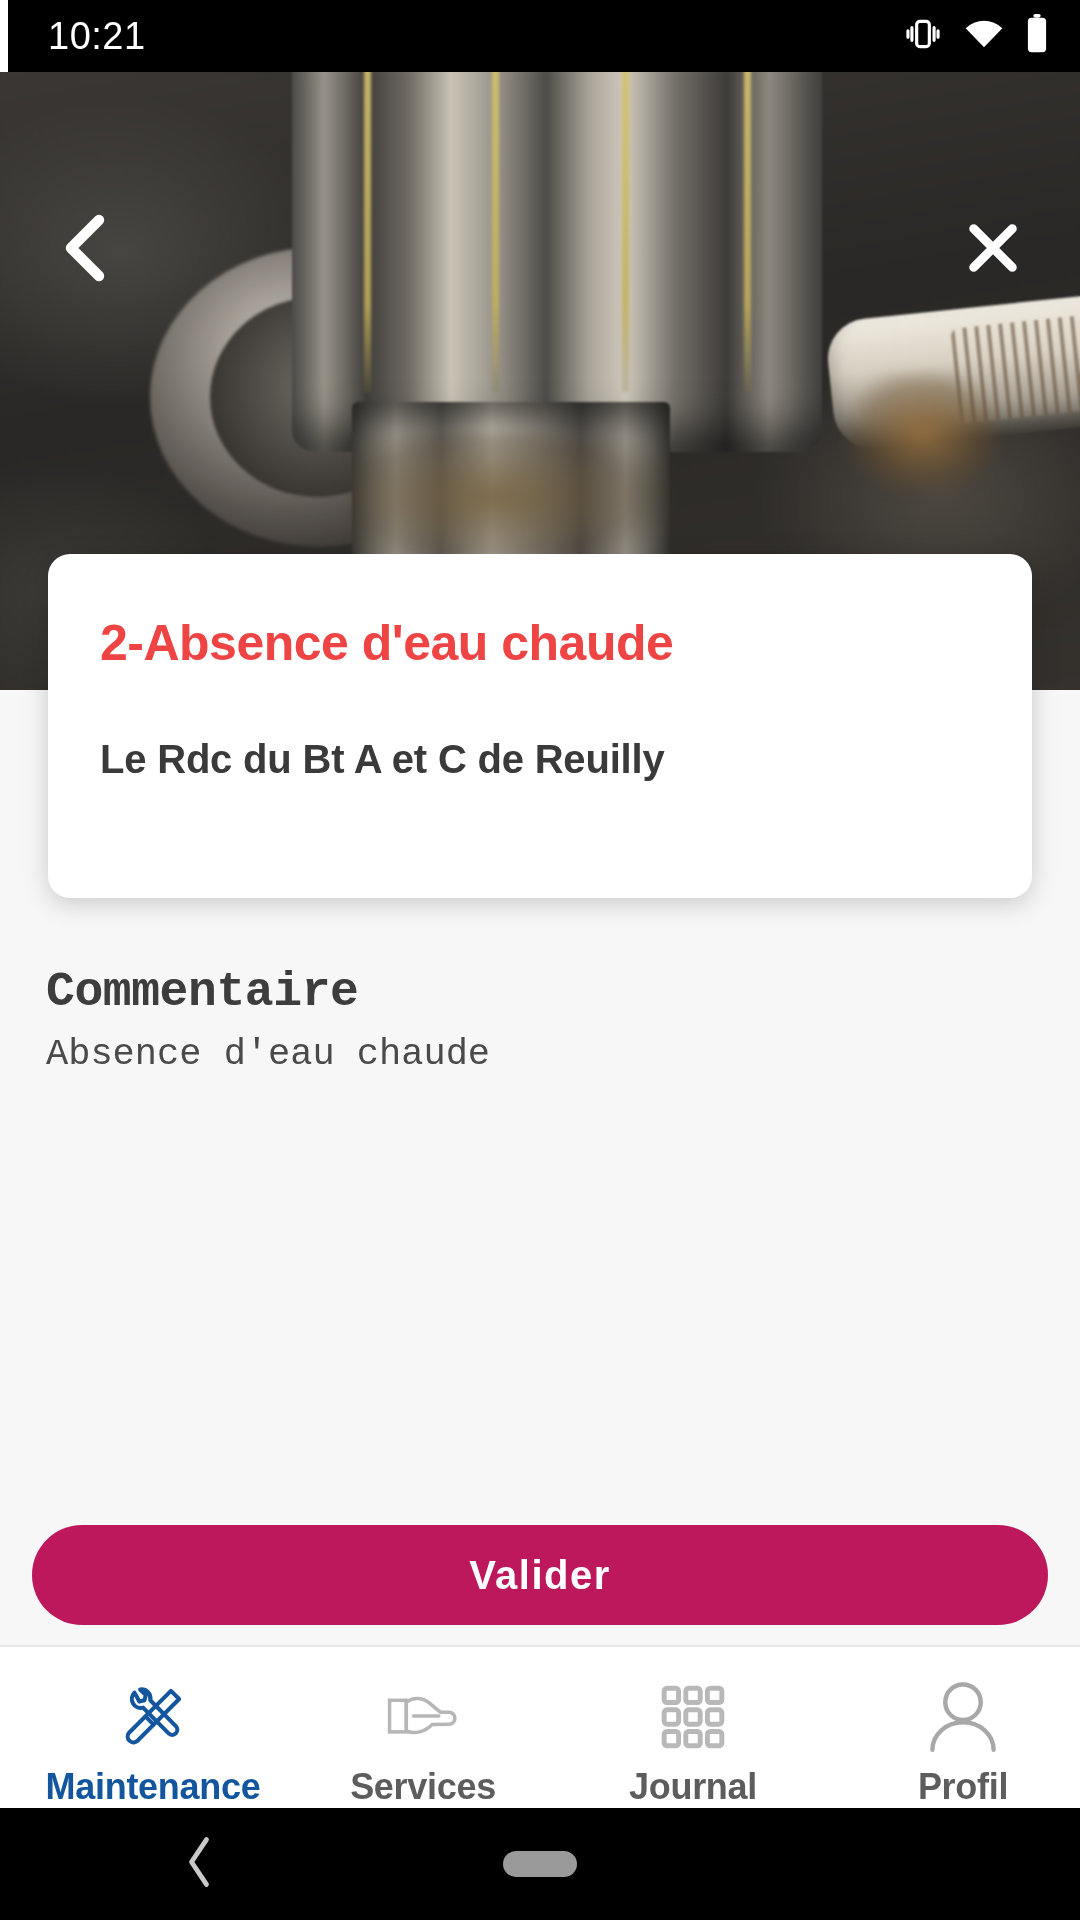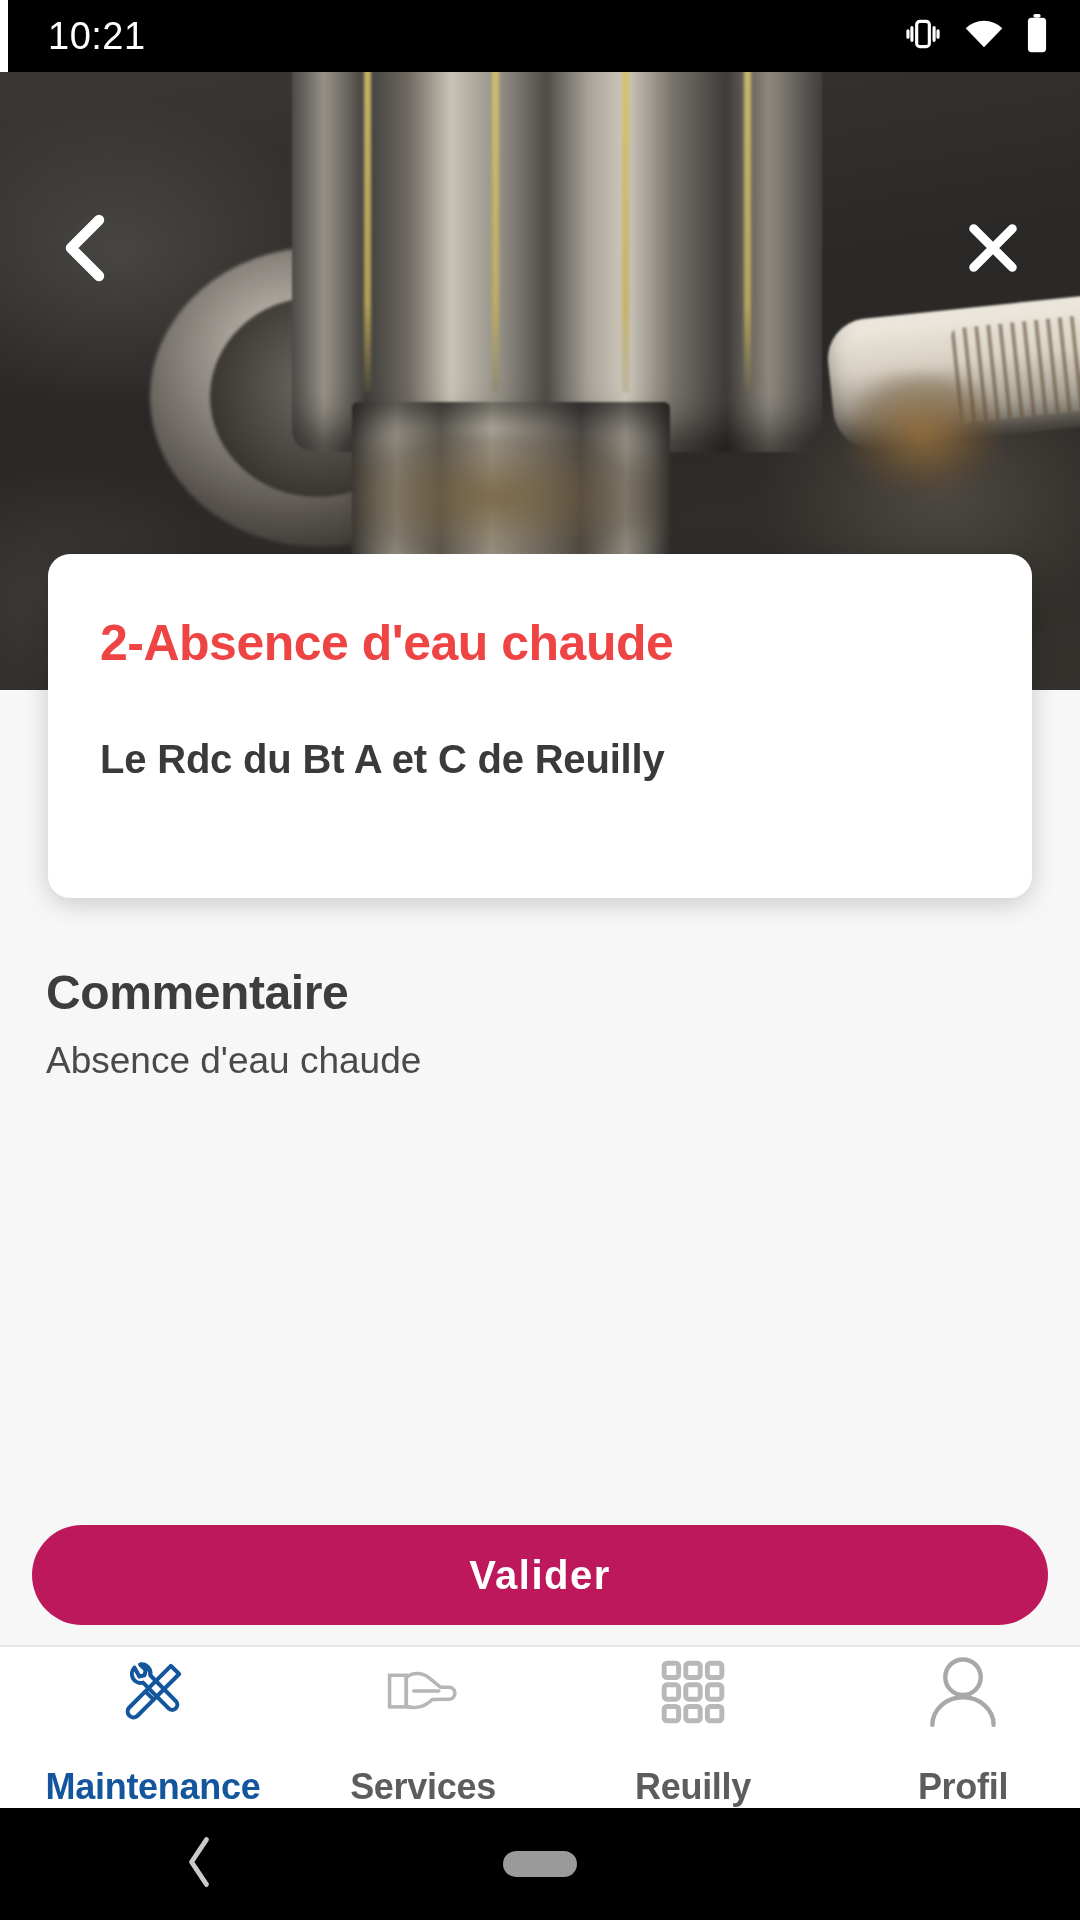--- a/index.html
+++ b/index.html
@@ -193,29 +193,30 @@
     margin-top:66px;
     color:#3a3a3a;
     font-size:40px;
     font-weight:700;
     letter-spacing:-0.2px;
   }
 
   #comment-block {
     position:absolute; left:46px; top:965px;
     width:930px;
+    font-family:Liberation Mono, monospace;
   }
   #comment-heading {
     color:#3d3d3d;
     font-size:48px;
     font-weight:700;
     letter-spacing:-0.4px;
   }
   #comment-text {
-    margin-top:20px;
+    margin-top:14px;
     color:#4a4a4a;
     font-size:37px;
     font-weight:400;
   }
 
   
   #validate-button {
     position:absolute; left:32px; top:1525px;
     width:1016px; height:100px;
     background:#be185d;
@@ -234,21 +235,21 @@
   #bottom-nav {
     position:absolute; left:0; top:1645px;
     width:1080px; height:163px;
     background:#ffffff;
     border-top:2px solid #e6e6e6;
     display:flex;
   }
   .nav-item {
     flex:1;
     display:flex; flex-direction:column;
-    align-items:center; justify-content:space-between;
+    align-items:center; justify-content:flex-end;
     gap:10px;
     cursor:pointer;
     padding-top:6px;
     padding-left:36px;
   }
   .nav-icon { height:78px; display:flex; align-items:center; justify-content:center; }
   .nav-label {
     font-size:36px;
     font-weight:700;
     letter-spacing:-0.3px;
@@ -393,21 +394,21 @@
             <rect x="24" y="3" width="7" height="7" rx="1.4"></rect>
             <rect x="3" y="13.5" width="7" height="7" rx="1.4"></rect>
             <rect x="13.5" y="13.5" width="7" height="7" rx="1.4"></rect>
             <rect x="24" y="13.5" width="7" height="7" rx="1.4"></rect>
             <rect x="3" y="24" width="7" height="7" rx="1.4"></rect>
             <rect x="13.5" y="24" width="7" height="7" rx="1.4"></rect>
             <rect x="24" y="24" width="7" height="7" rx="1.4"></rect>
           </g>
         </svg>
       </span>
-      <span class="nav-label">Reuilly</span>
+      <span class="nav-label">Journal</span>
     </div>
 
     <div class="nav-item">
       <span class="nav-icon">
         <svg width="72" height="76" viewBox="0 0 34 36">
           <circle cx="17" cy="11" r="8.4" fill="none" stroke="#a8a8a8" stroke-width="2.1"></circle>
           <path d="M2.5 33.5 a14.5 13 0 0 1 29 0" fill="none" stroke="#a8a8a8" stroke-width="2.1" stroke-linecap="round"></path>
         </svg>
       </span>
       <span class="nav-label">Profil</span>

